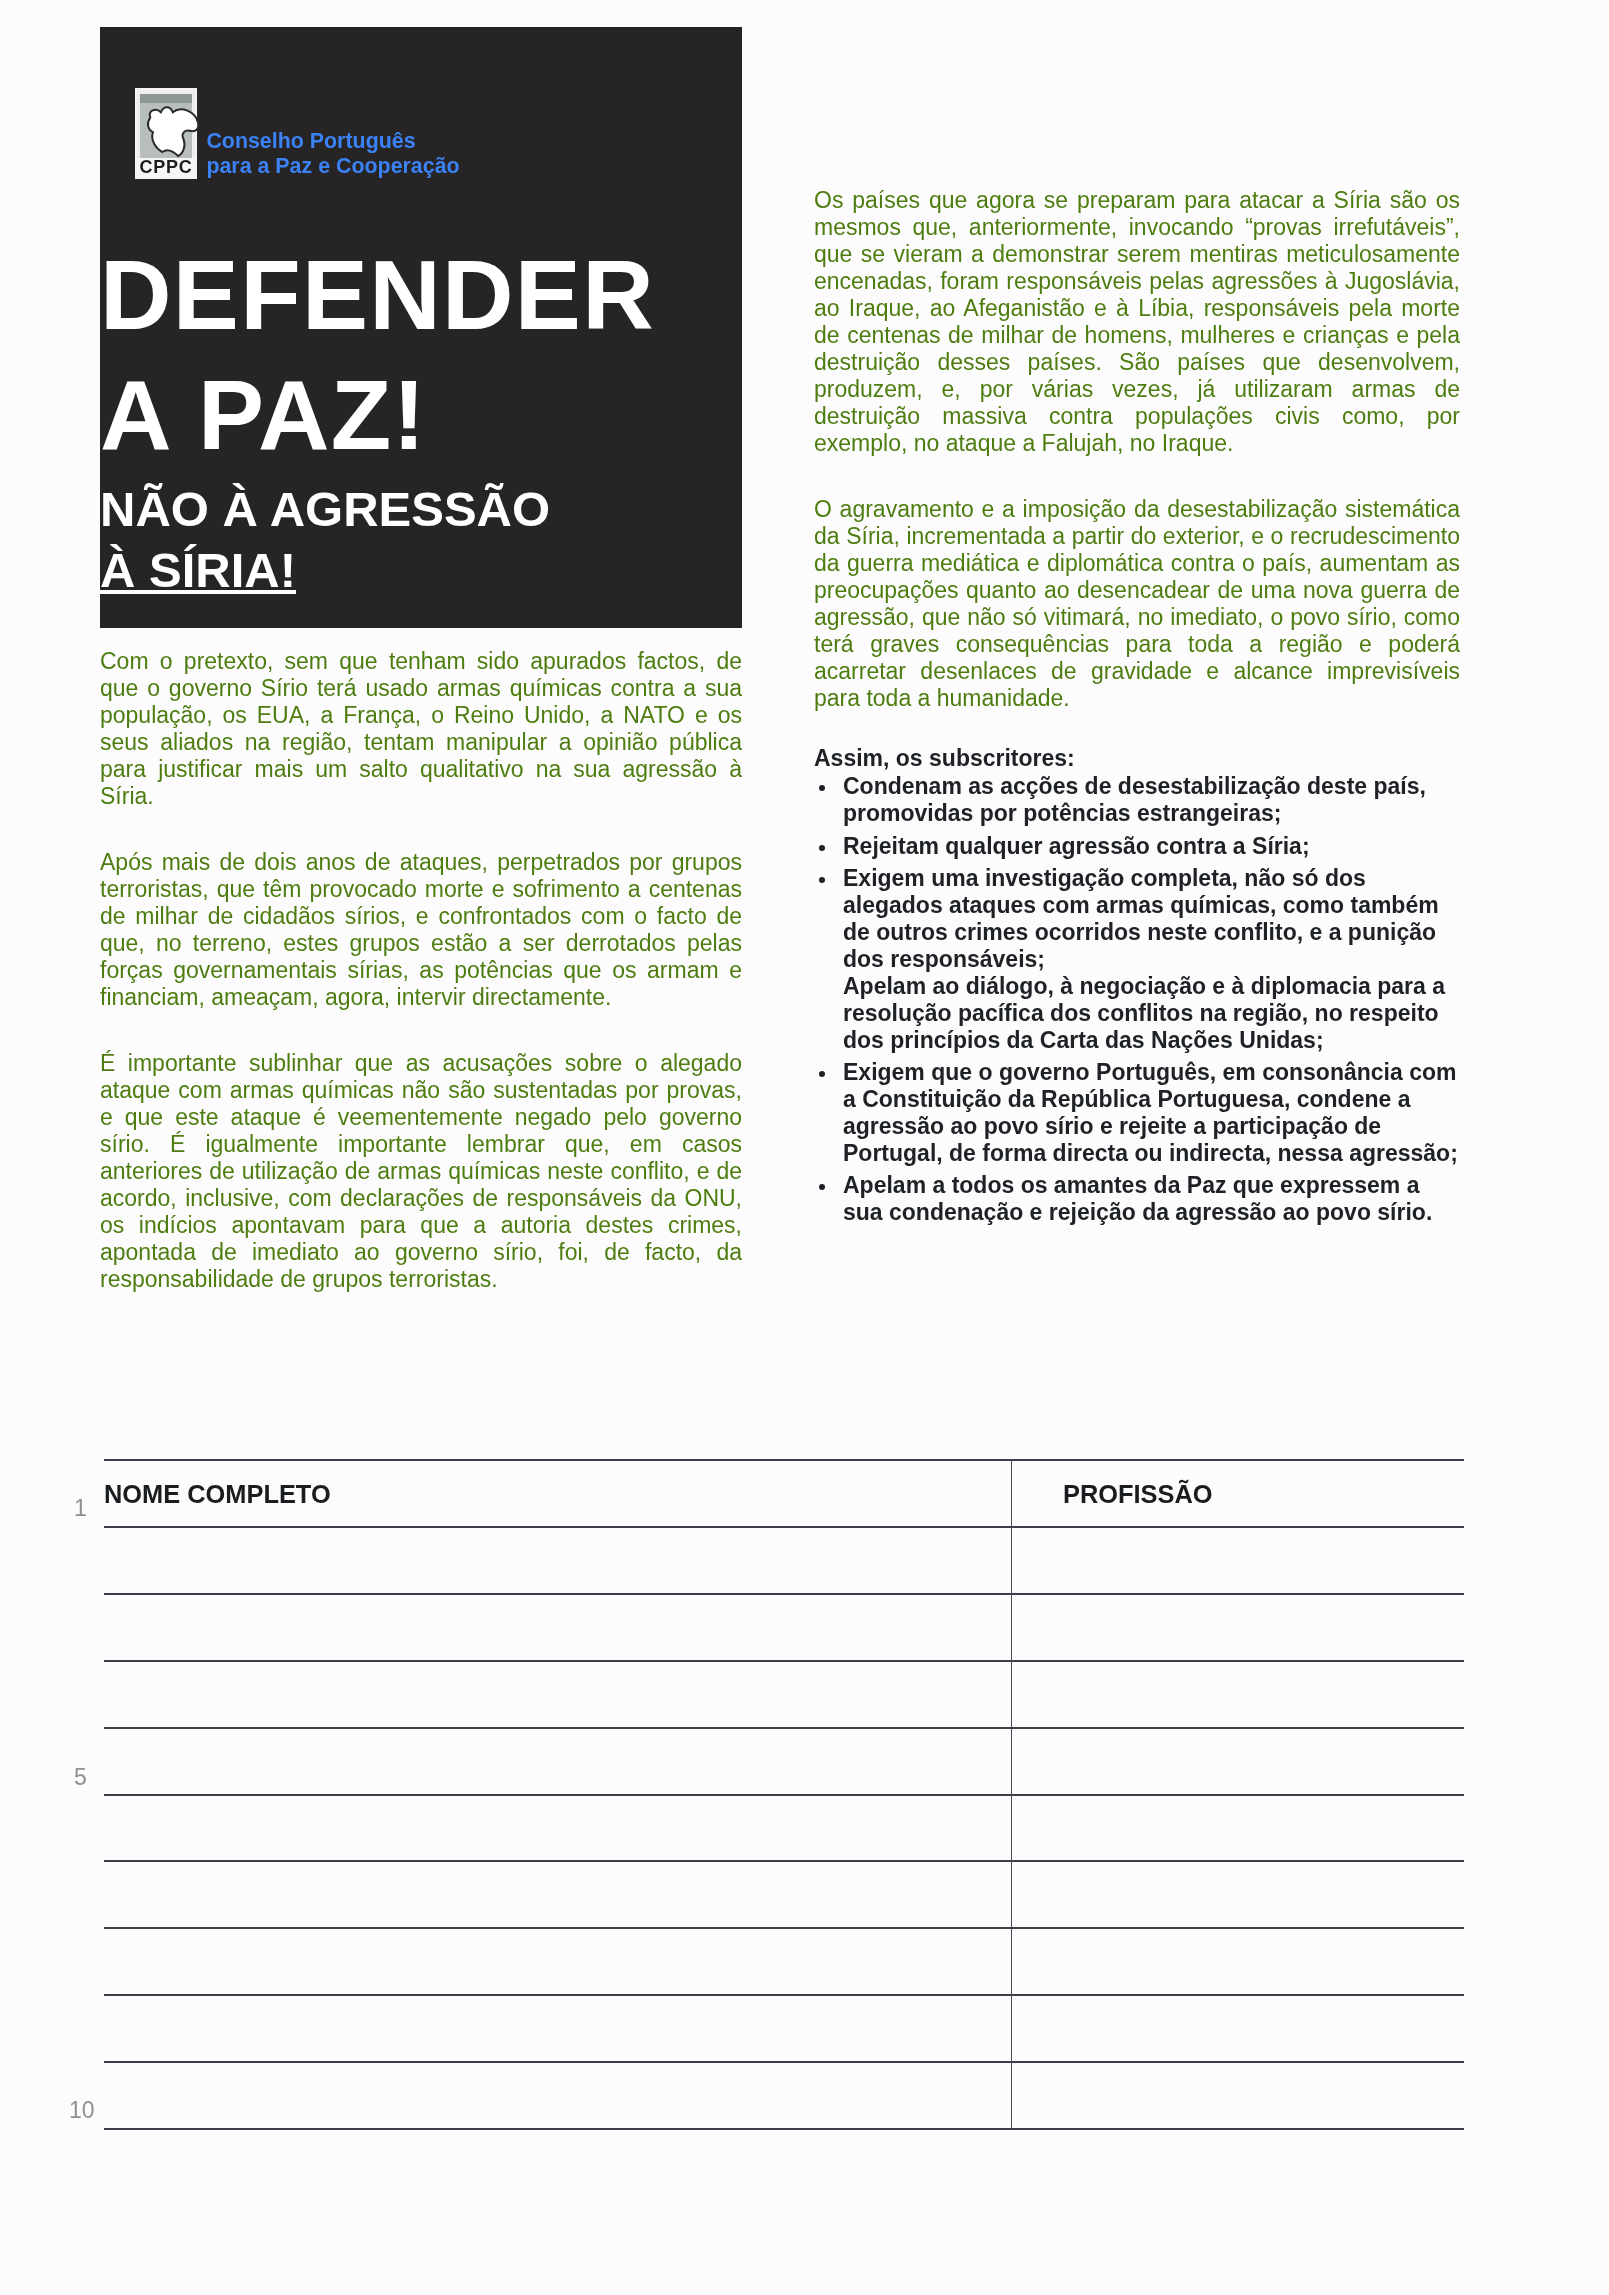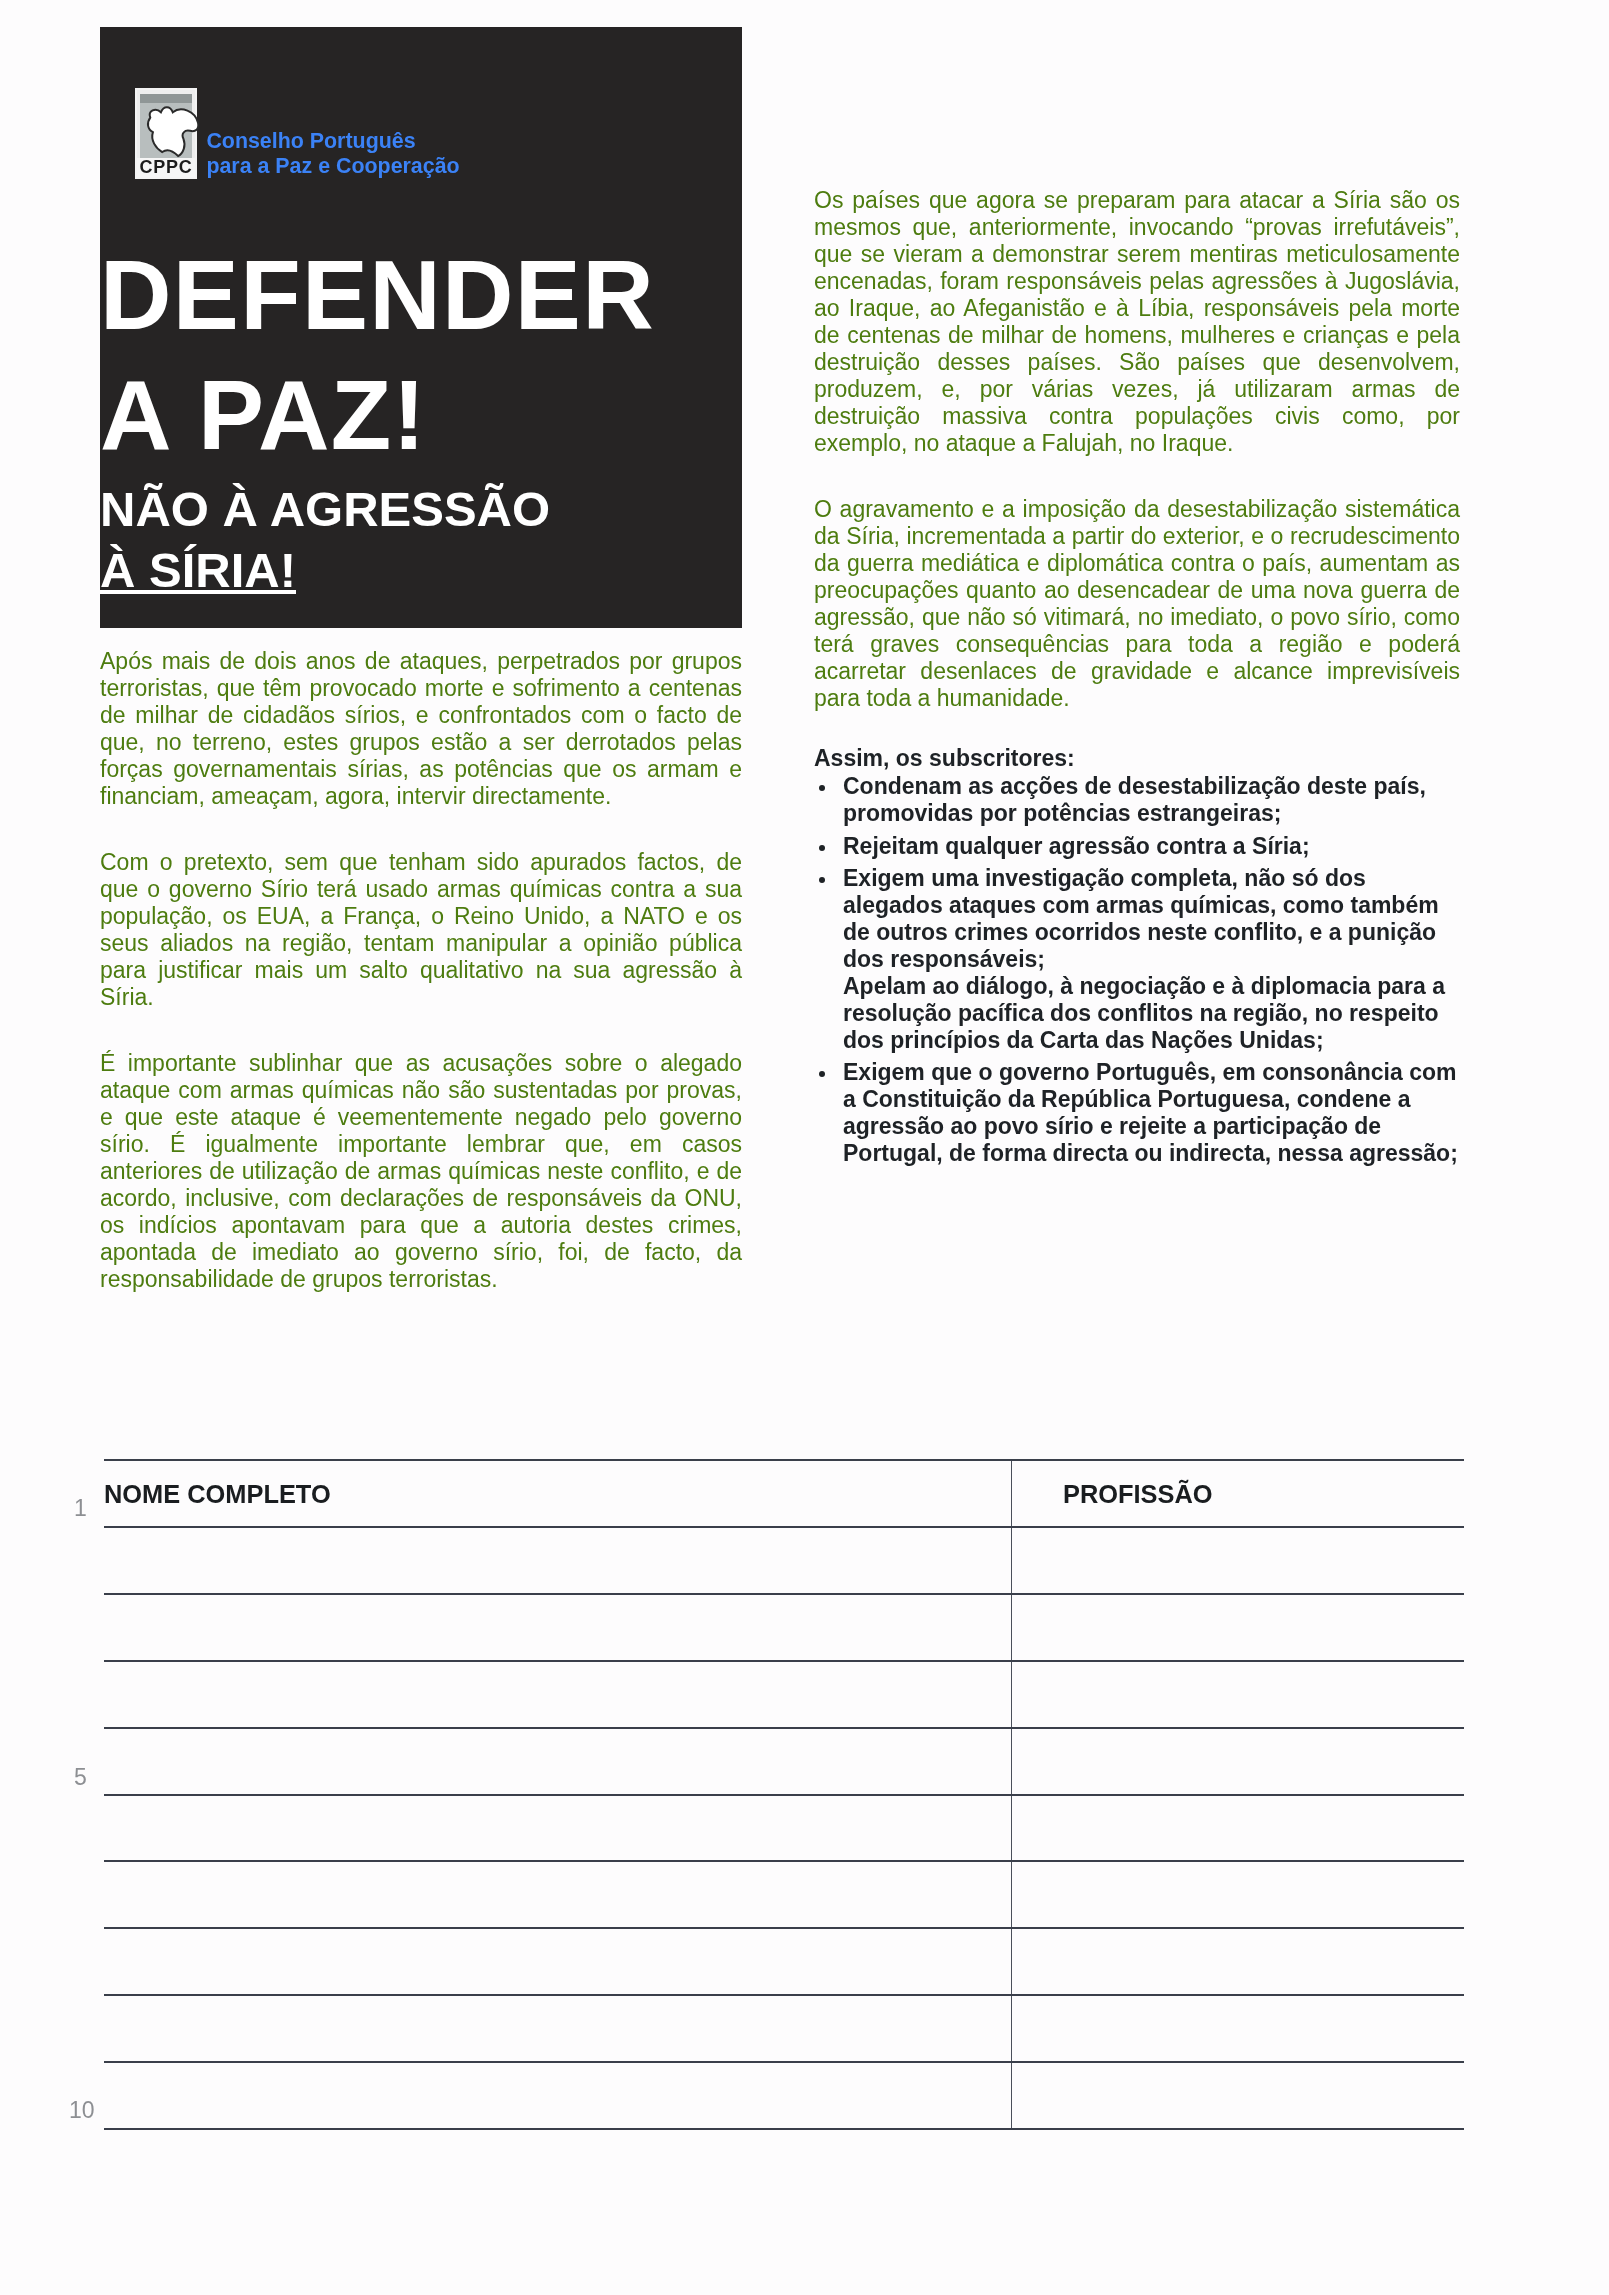--- a/index.html
+++ b/index.html
@@ -81,35 +81,36 @@
       <div>para a Paz e Cooperação</div>
     </div>
   </div>
   <div class="title-1">DEFENDER</div>
   <div class="title-2">A PAZ!</div>
   <div class="title-3">NÃO À AGRESSÃO</div>
   <div class="title-4">À SÍRIA!</div>
 </div>
 
 <div class="col-left">
+  <p class="para">Com o pretexto, sem que tenham sido apurados factos, de que o governo Sírio terá usado armas químicas contra a sua população, os EUA, a França, o Reino Unido, a NATO e os seus aliados na região, tentam manipular a opinião pública para justificar mais um salto qualitativo na sua agressão à Síria.</p>
   <p class="para">Após mais de dois anos de ataques, perpetrados por grupos terroristas, que têm provocado morte e sofrimento a centenas de milhar de cidadãos sírios, e confrontados com o facto de que, no terreno, estes grupos estão a ser derrotados pelas forças governamentais sírias, as potências que os armam e financiam, ameaçam, agora, intervir directamente.</p>
-  <p class="para">Com o pretexto, sem que tenham sido apurados factos, de que o governo Sírio terá usado armas químicas contra a sua população, os EUA, a França, o Reino Unido, a NATO e os seus aliados na região, tentam manipular a opinião pública para justificar mais um salto qualitativo na sua agressão à Síria.</p>
   <p class="para">É importante sublinhar que as acusações sobre o alegado ataque com armas químicas não são sustentadas por provas, e que este ataque é veementemente negado pelo governo sírio. É igualmente importante lembrar que, em casos anteriores de utilização de armas químicas neste conflito, e de acordo, inclusive, com declarações de responsáveis da ONU, os indícios apontavam para que a autoria destes crimes, apontada de imediato ao governo sírio, foi, de facto, da responsabilidade de grupos terroristas.</p>
 </div>
 
 <div class="col-right">
   <p class="para">Os países que agora se preparam para atacar a Síria são os mesmos que, anteriormente, invocando “provas irrefutáveis”, que se vieram a demonstrar serem mentiras meticulosamente encenadas, foram responsáveis pelas agressões à Jugoslávia, ao Iraque, ao Afeganistão e à Líbia, responsáveis pela morte de centenas de milhar de homens, mulheres e crianças e pela destruição desses países. São países que desenvolvem, produzem, e, por várias vezes, já utilizaram armas de destruição massiva contra populações civis como, por exemplo, no ataque a Falujah, no Iraque.</p>
   <p class="para" style="margin-bottom:33px">O agravamento e a imposição da desestabilização sistemática da Síria, incrementada a partir do exterior, e o recrudescimento da guerra mediática e diplomática contra o país, aumentam as preocupações quanto ao desencadear de uma nova guerra de agressão, que não só vitimará, no imediato, o povo sírio, como terá graves consequências para toda a região e poderá acarretar desenlaces de gravidade e alcance imprevisíveis para toda a humanidade.</p>
   <div class="petition-intro">Assim, os subscritores:</div>
   <ul class="demands">
     <li>Condenam as acções de desestabilização deste país, promovidas por potências estrangeiras;</li>
     <li>Rejeitam qualquer agressão contra a Síria;</li>
     <li style="margin-bottom:0">Exigem uma investigação completa, não só dos alegados ataques com armas químicas, como também de outros crimes ocorridos neste conflito, e a punição dos responsáveis;</li>
     <li class="cont">Apelam ao diálogo, à negociação e à diplomacia para a resolução pacífica dos conflitos na região, no respeito dos princípios da Carta das Nações Unidas;</li>
     <li>Exigem que o governo Português, em consonância com a Constituição da República Portuguesa, condene a agressão ao povo sírio e rejeite a participação de Portugal, de forma directa ou indirecta, nessa agressão;</li>
+    <li>Apelam a todos os amantes da Paz que expressem a sua condenação e rejeição da agressão ao povo sírio.</li>
   </ul>
 </div>
 
 <div class="table-head th-name">NOME COMPLETO</div>
 <div class="table-head th-prof">PROFISSÃO</div>
 
 <div class="hline" style="top:1459px"></div>
 <div class="vline"></div>
 
 <div class="row" style="top:1461px">

